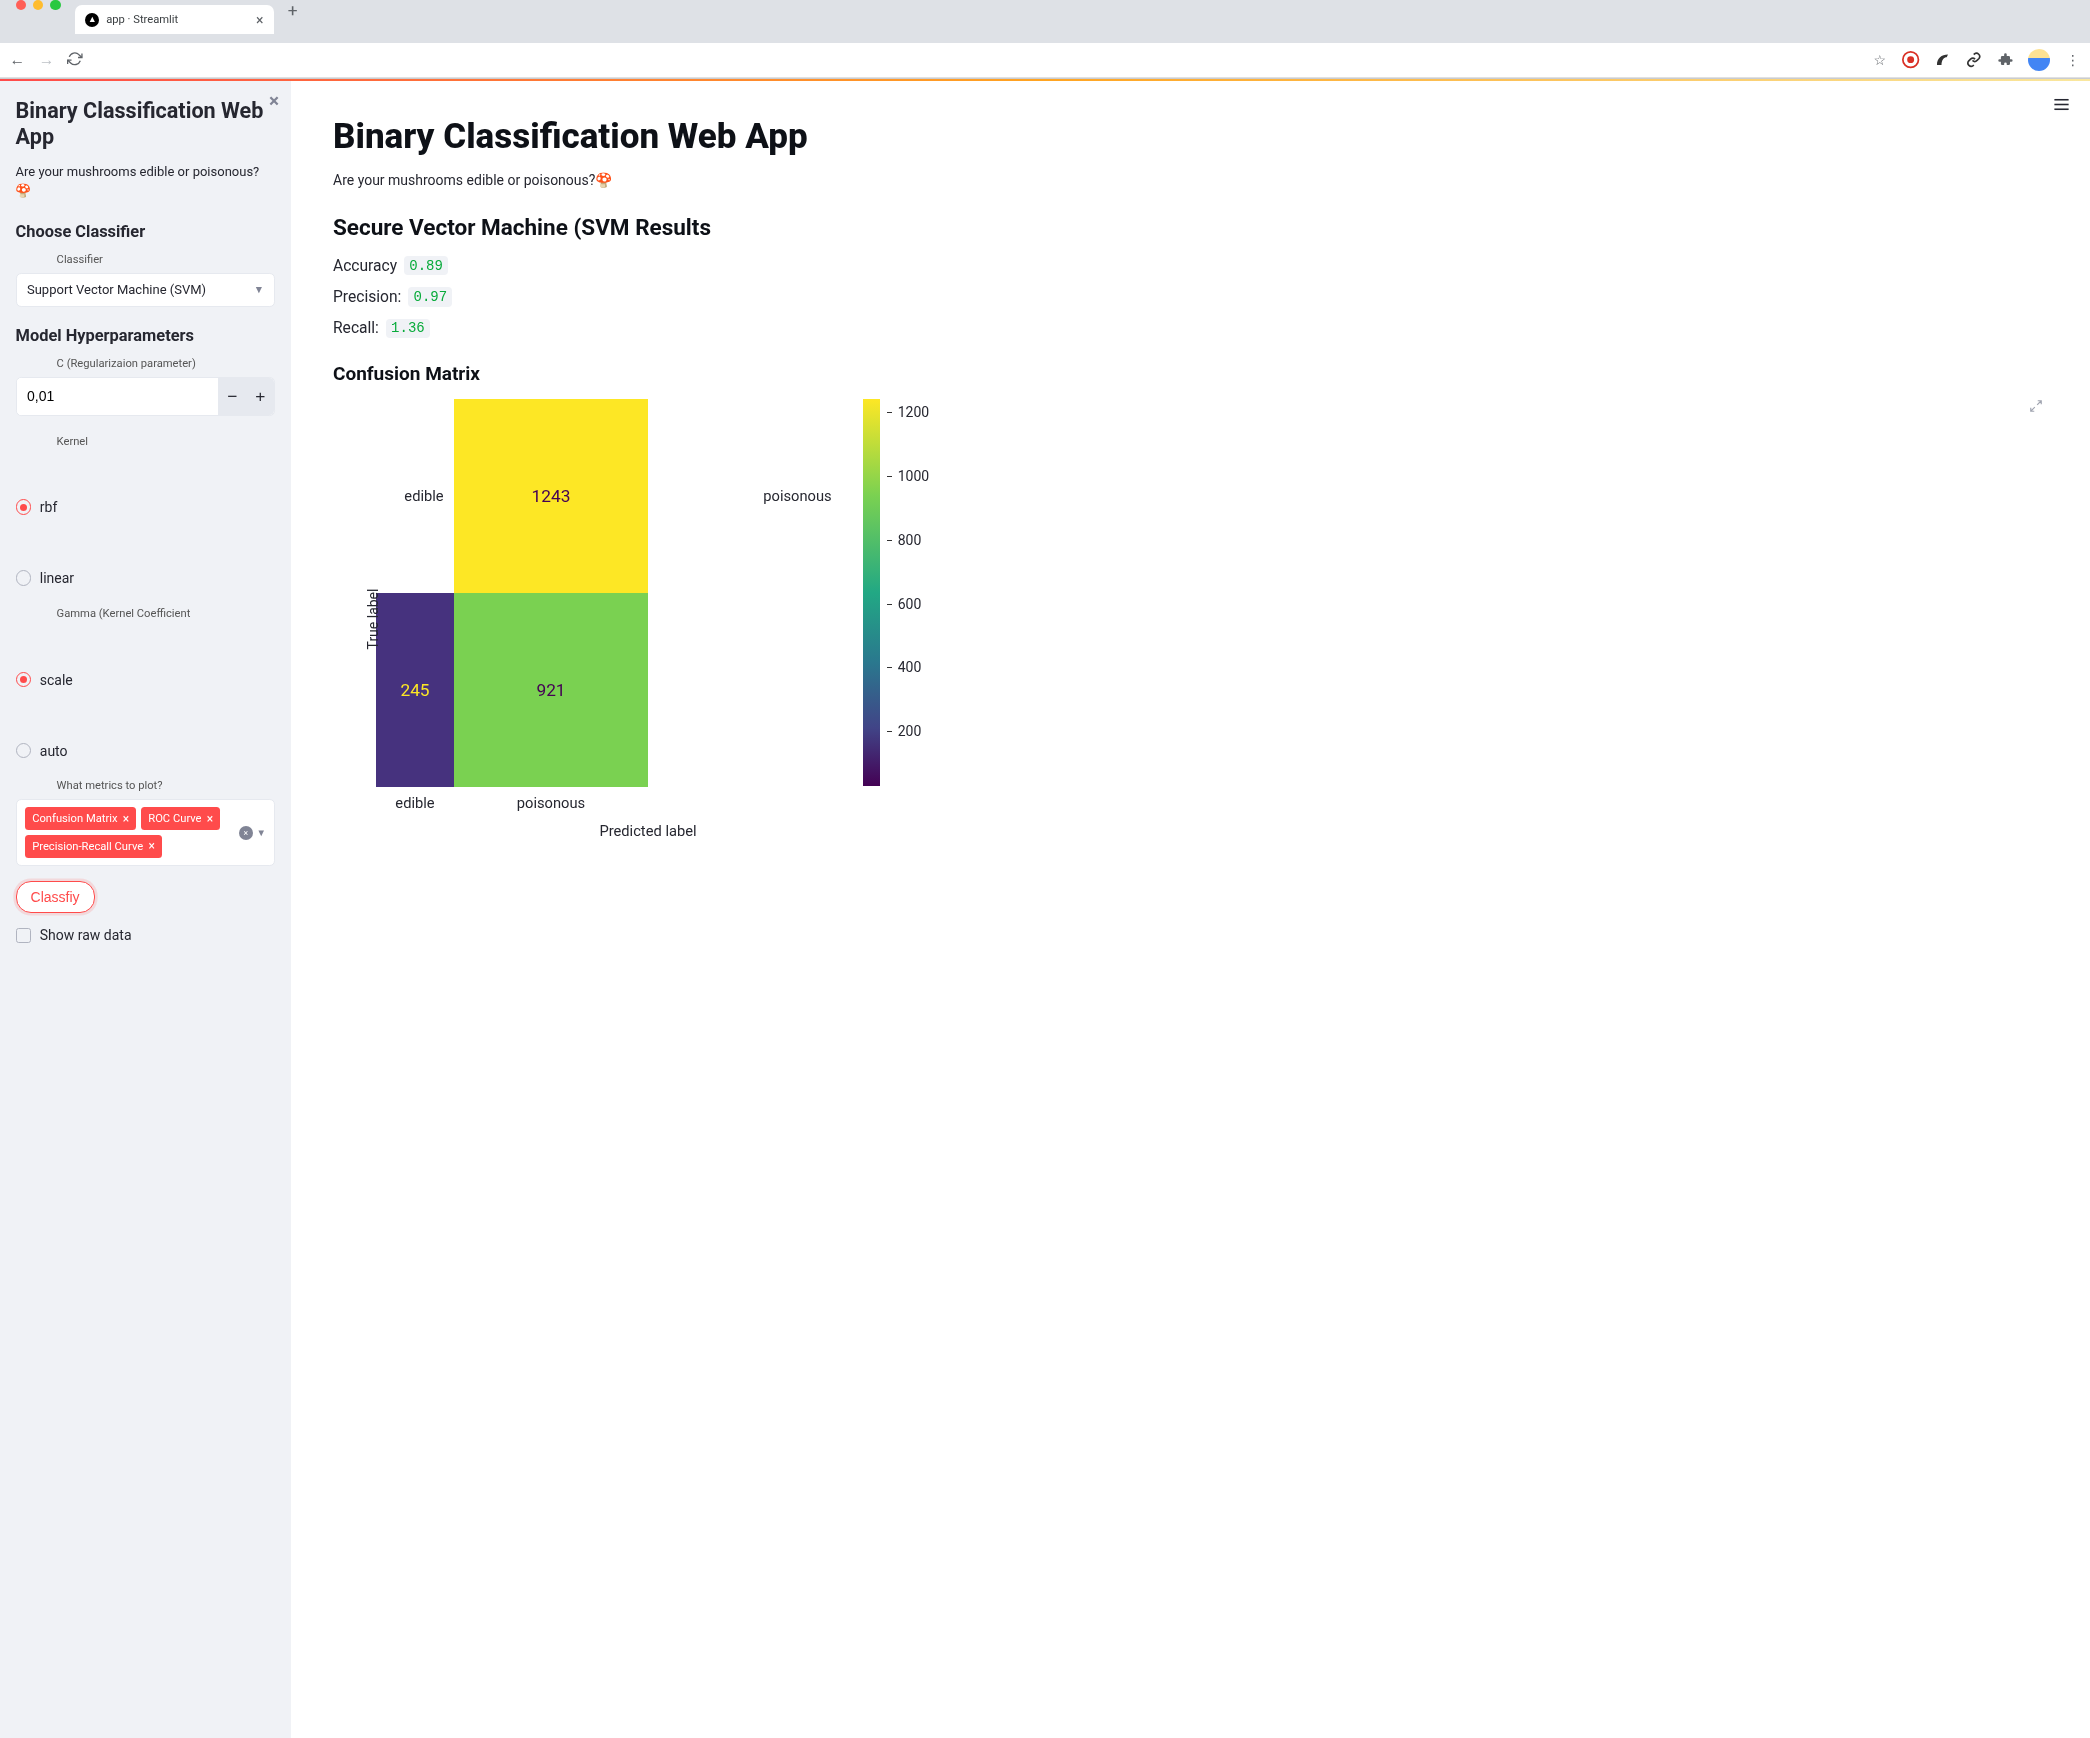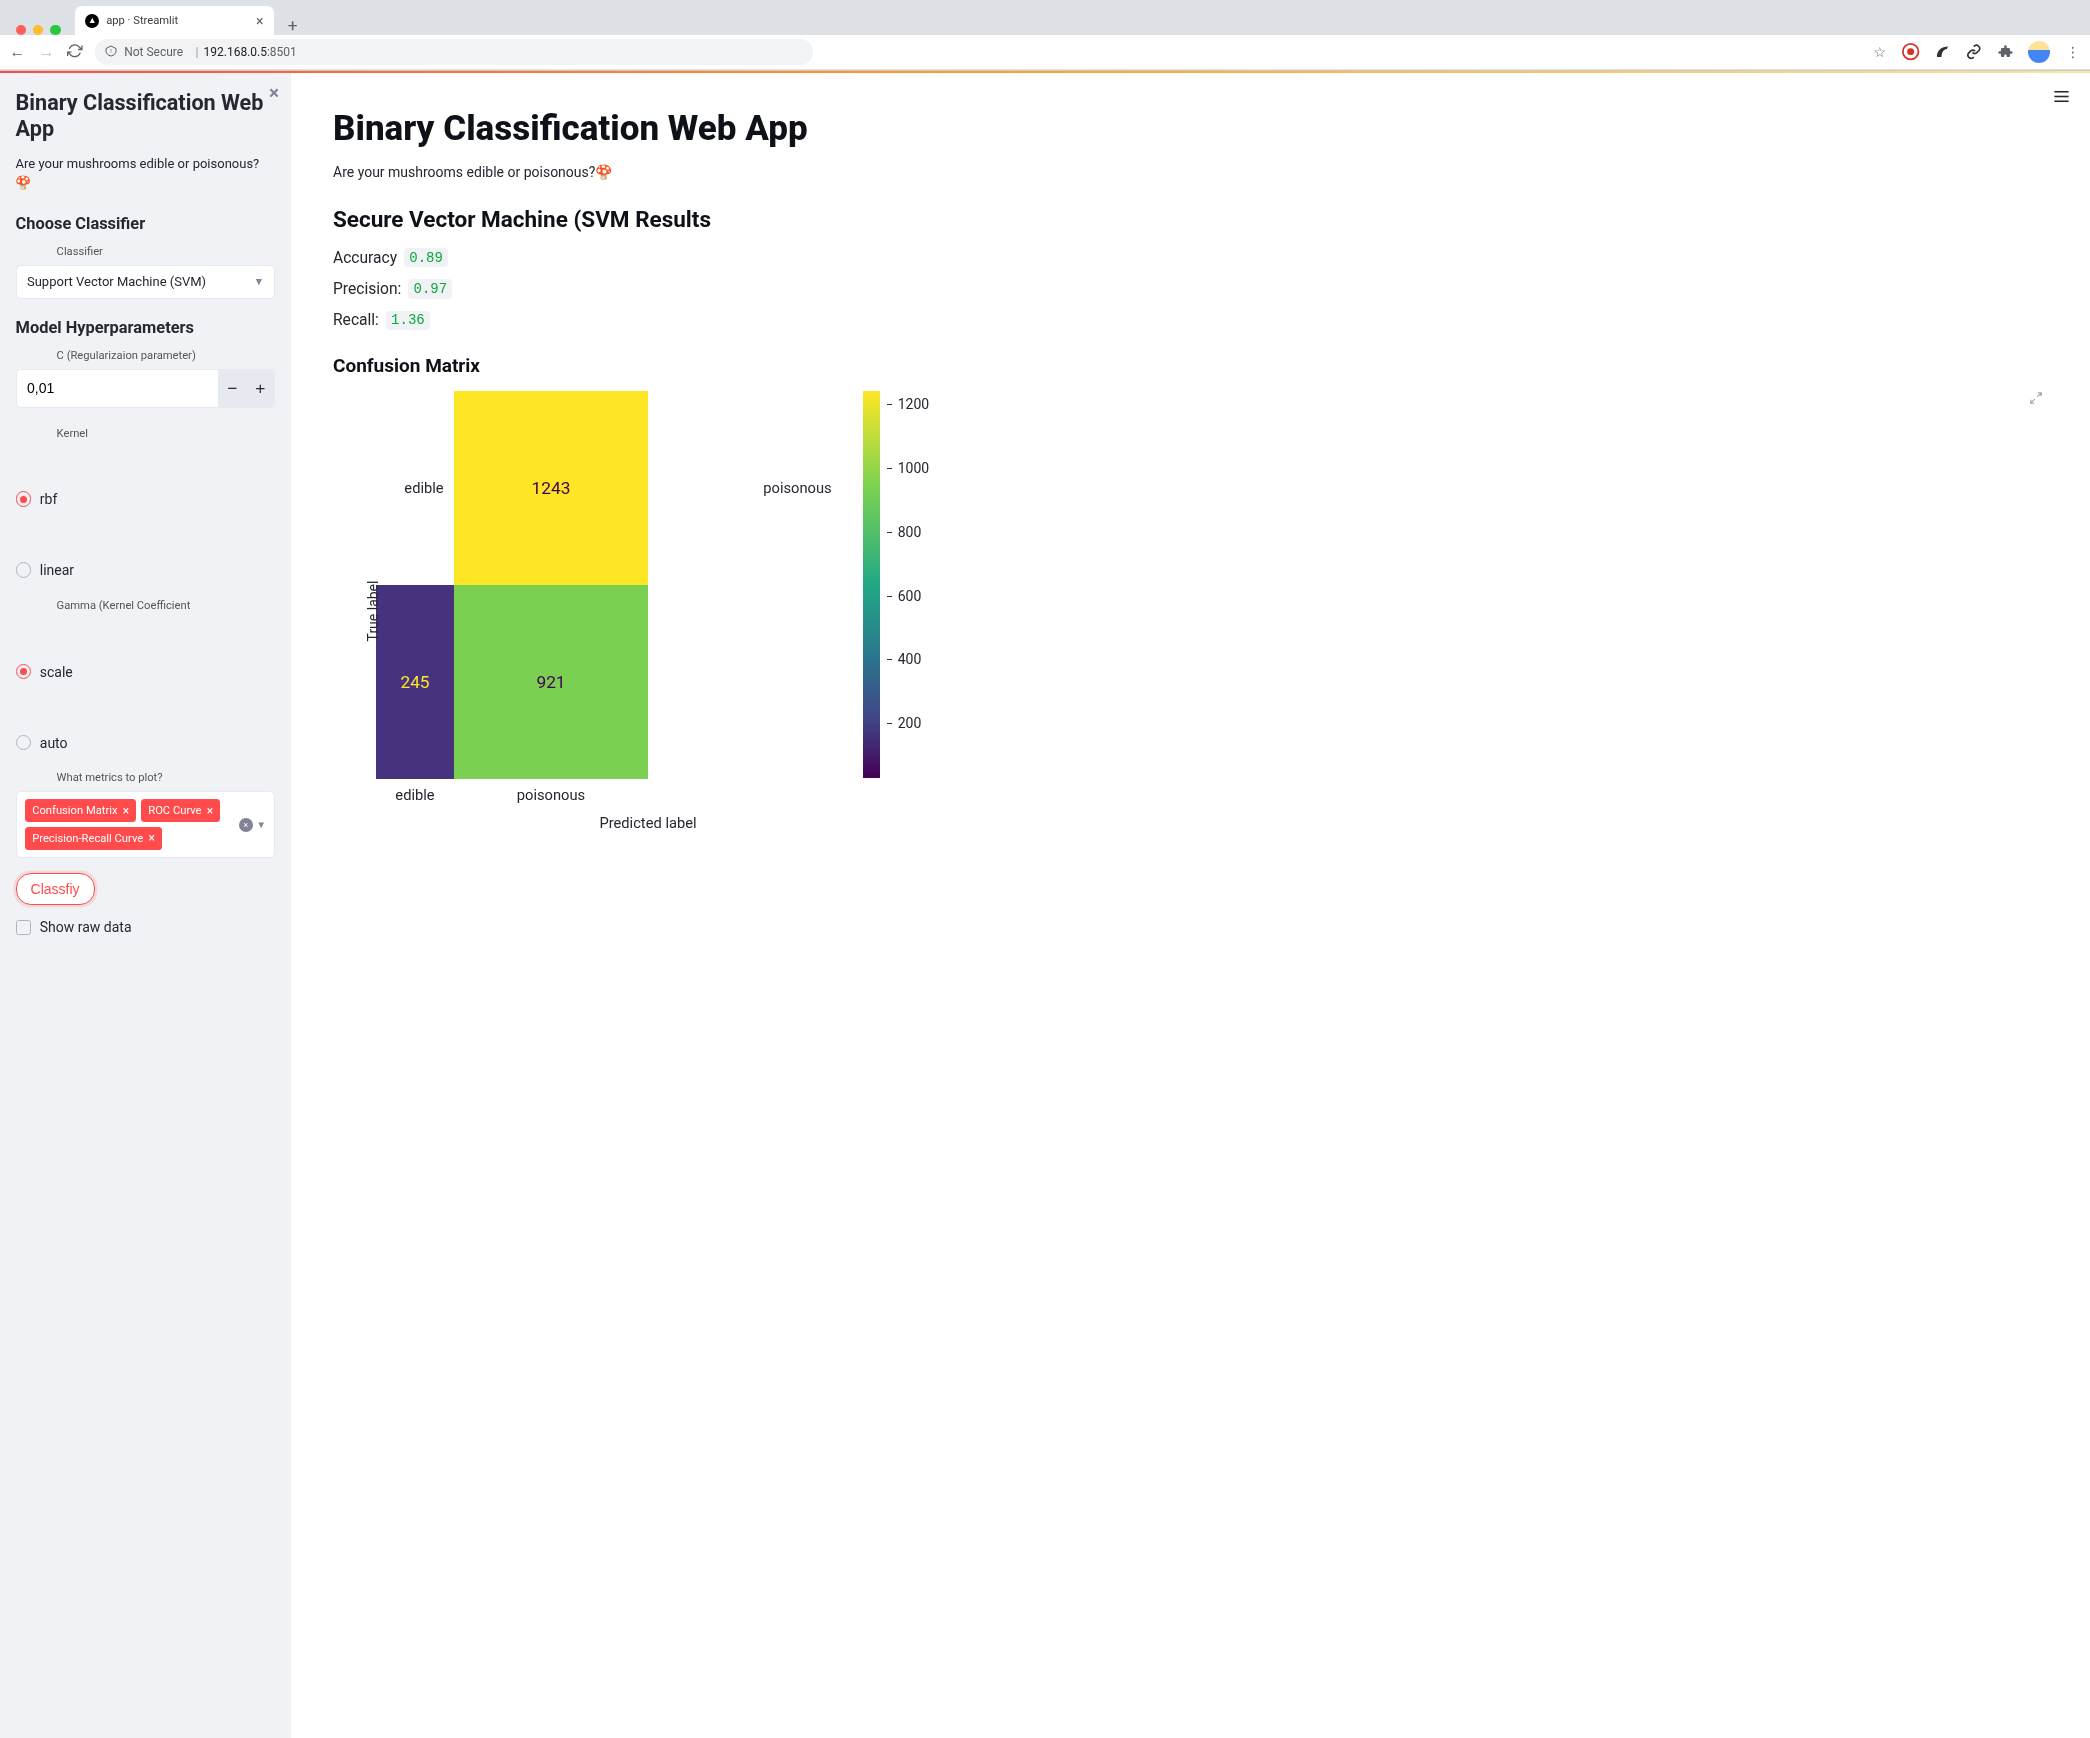--- a/index.html
+++ b/index.html
@@ -1,20 +1,20 @@
 <!DOCTYPE html>
 <html style="font-size:14px"><head>
 <meta charset="utf-8">
 <style>
 * { box-sizing: border-box; margin: 0; padding: 0; }
 body { font-family: -apple-system, BlinkMacSystemFont, "Segoe UI", Roboto, sans-serif; background: #fff; color: #262730; }
 
 
 .browser-chrome { background: #dee1e6; border-bottom: 0.9px solid #c9ccd1; }
-.tab-bar { display: flex; align-items: flex-end; height: 35px; padding: 0 8.6px; gap: 7px; }
+.tab-bar { display: flex; align-items: flex-start; height: 43px; padding: 0 8.6px; gap: 7px; }
 .traffic-lights { display: flex; gap: 7px; padding: 0 7px; }
 .traffic-light { width: 10.4px; height: 10.4px; border-radius: 50%; }
 .tl-red { background: #ff5f57; }
 .tl-yellow { background: #febc2e; }
 .tl-green { background: #28c840; }
 .browser-tab { background: #fff; border-radius: 7px 7px 0 0; padding: 7px 10.4px; display: flex; align-items: center; gap: 7px; min-width: 199px; height: 29px; margin-top: 5.2px; }
 .tab-favicon { width: 14px; height: 14px; background: #000; border-radius: 50%; display:flex; align-items:center; justify-content:center; }
 .tab-favicon svg { width:8.6px; height:8.6px; fill:#fff;}
 .tab-title { font-size: 11.2px; flex: 1; color: #3c4043; }
 .tab-close { color: #5f6368; font-size: 14px; cursor: pointer; }
@@ -123,32 +123,20 @@
   </div>
   <div class="toolbar">
     <span class="nav-arrow">←</span>
     <span class="nav-arrow disabled">→</span>
     <span class="reload">
       <svg width="15.6" height="15.6" viewBox="0 0 24 24" fill="none" stroke="#5f6368" stroke-width="2">
           <path d="M23 4v6h-6M1 20v-6h6"></path>
           <path d="M3.51 9a9 9 0 0 1 14.85-3.36L23 10M1 14l4.64 4.36A9 9 0 0 0 20.49 15"></path>
         </svg>
     </span>
-    <div class="address-bar">
-      <span class="lock">
-        <svg width="12" height="12" viewBox="0 0 24 24" fill="#5f6368" style="font-size:14px">
-            <path d="M12 2 L2 7 v5 c0 5 4 9 10 10 6-1 10-5 10-10V7z" fill="none" stroke="#5f6368" stroke-width="2"></path>
-            <text x="12" y="16" text-anchor="middle" font-size="12">!</text>
-          </svg>
-      </span>
-      <span class="not-secure">Not Secure</span>
-      <span class="sep">|</span>
-      <span class="host">192.168.0.5</span>
-        <span class="port">:8501</span>
-    </div>
     <div class="toolbar-right">
       <span class="toolbar-icon">☆</span>
       <span class="toolbar-icon">
           <svg width="17.3" height="17.3" viewBox="0 0 20 20">
             <circle cx="10" cy="10" r="9" fill="#fff" stroke="#d93025" stroke-width="2"></circle>
             <circle cx="10" cy="10" r="4" fill="#d93025"></circle>
           </svg>
         </span>
       <span class="toolbar-icon">
           <svg width="15.6" height="15.6" viewBox="0 0 24 24" fill="#333">

